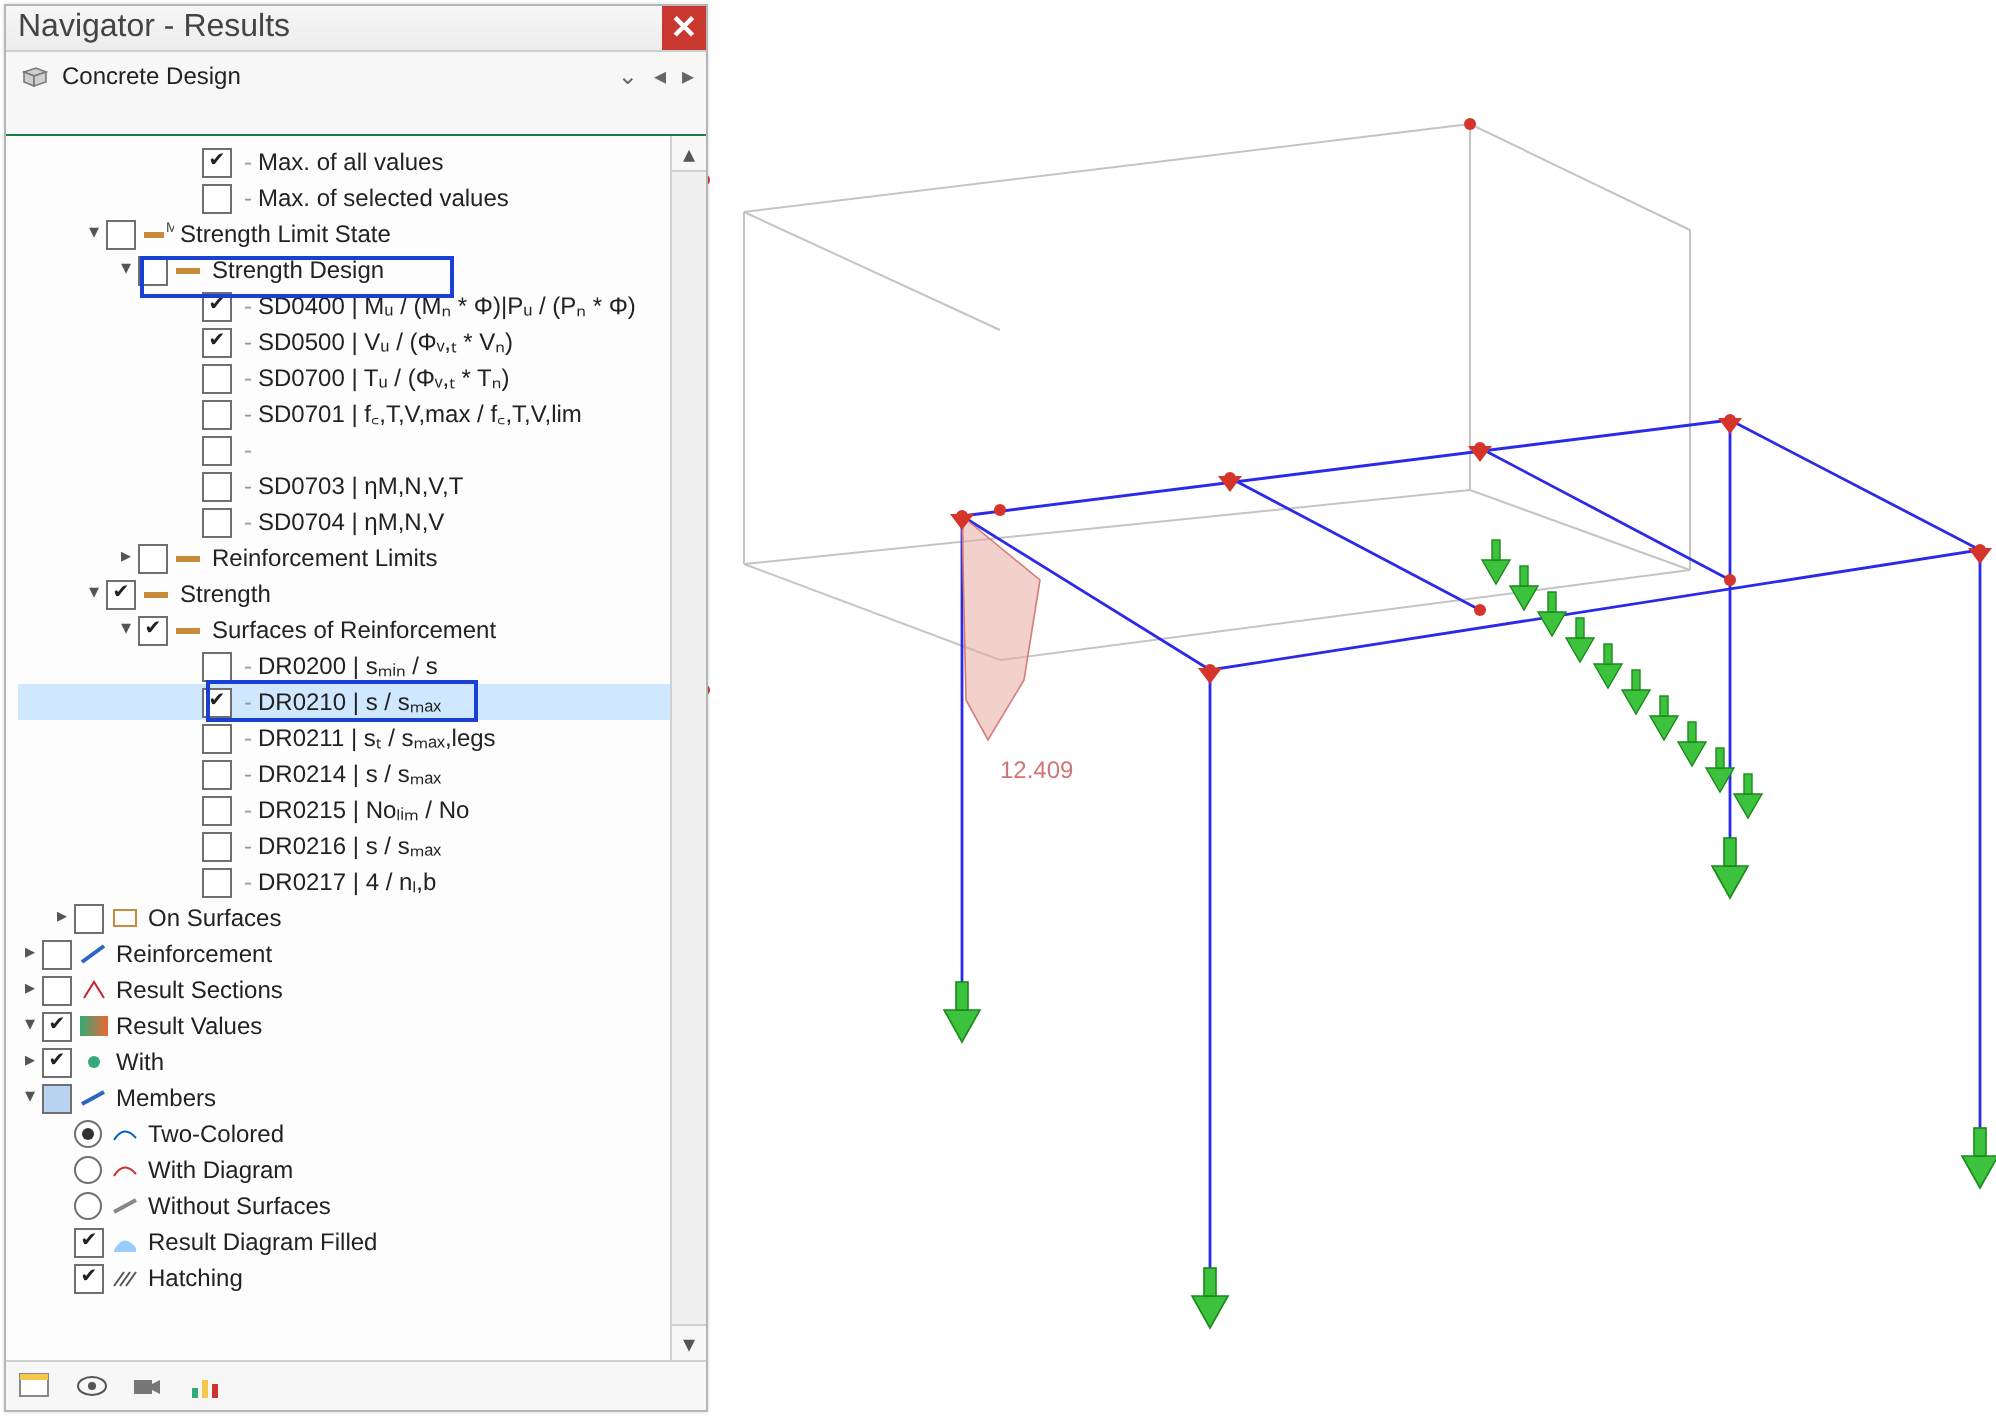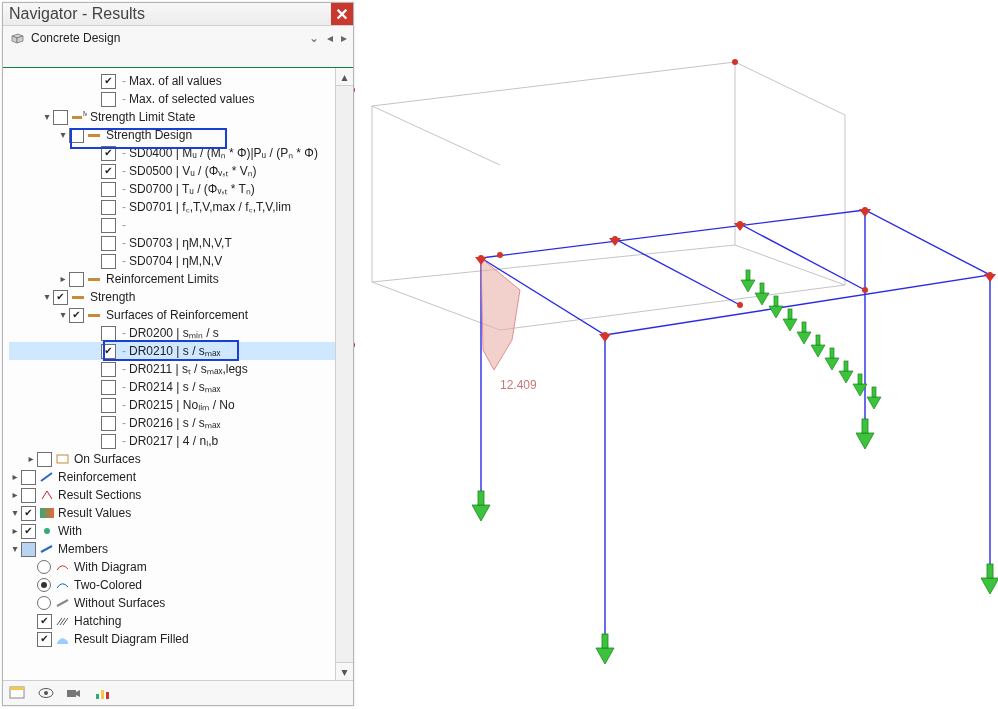--- a/index.html
+++ b/index.html
@@ -500,75 +500,75 @@
                 <svg viewBox="0 0 16 14">
                   <line x1="2" y1="10" x2="13" y2="4" stroke="#2a66c4" stroke-width="2"></line>
                 </svg>
               </span>
               <span class="label">Members</span>
             </div>
 
           <div class="row">
               <span class="sp"></span>
               <span class="caret empty">▾</span>
+              <span class="rb checked"></span>
+              <span class="ic">
+                <svg viewBox="0 0 16 14">
+                  <path d="M2 10 Q7 2 13 9" fill="none" stroke="#06c"></path>
+                </svg>
+              </span>
+              <span class="label">Two-Colored</span>
+            </div>
+          <div class="row">
+              <span class="sp"></span>
+              <span class="caret empty">▾</span>
               <span class="rb"></span>
               <span class="ic">
                 <svg viewBox="0 0 16 14">
                   <path d="M2 10 Q7 2 13 9" fill="none" stroke="#c33"></path>
                 </svg>
               </span>
               <span class="label">With Diagram</span>
             </div>
           <div class="row">
               <span class="sp"></span>
               <span class="caret empty">▾</span>
-              <span class="rb checked"></span>
-              <span class="ic">
-                <svg viewBox="0 0 16 14">
-                  <path d="M2 10 Q7 2 13 9" fill="none" stroke="#06c"></path>
-                </svg>
-              </span>
-              <span class="label">Two-Colored</span>
-            </div>
-          <div class="row">
-              <span class="sp"></span>
-              <span class="caret empty">▾</span>
               <span class="rb"></span>
               <span class="ic">
                 <svg viewBox="0 0 16 14">
                   <line x1="2" y1="10" x2="13" y2="4" stroke="#888" stroke-width="2"></line>
                 </svg>
               </span>
               <span class="label">Without Surfaces</span>
+            </div>
+          <div class="row">
+              <span class="sp"></span>
+              <span class="caret empty">▾</span>
+              <span class="cb checked"></span>
+              <span class="ic">
+                <svg viewBox="0 0 16 14">
+                  <path d="M2 11 Q7 2 13 10 L13 12 L2 12 Z" fill="#9cf"></path>
+                </svg>
+              </span>
+              <span class="label">Result Diagram Filled</span>
             </div>
           <div class="row">
               <span class="sp"></span>
               <span class="caret empty">▾</span>
               <span class="cb checked"></span>
               <span class="ic">
                 <svg viewBox="0 0 16 14">
                   <g stroke="#555">
                     <line x1="2" y1="11" x2="7" y2="4"></line>
                     <line x1="5" y1="11" x2="10" y2="4"></line>
                     <line x1="8" y1="11" x2="13" y2="4"></line>
                   </g>
                 </svg>
               </span>
               <span class="label">Hatching</span>
-            </div>
-          <div class="row">
-              <span class="sp"></span>
-              <span class="caret empty">▾</span>
-              <span class="cb checked"></span>
-              <span class="ic">
-                <svg viewBox="0 0 16 14">
-                  <path d="M2 11 Q7 2 13 10 L13 12 L2 12 Z" fill="#9cf"></path>
-                </svg>
-              </span>
-              <span class="label">Result Diagram Filled</span>
             </div>
 
         </div>
       </div>
       <div class="scrollbar">
         <div class="sb-btn">▴</div>
         <div class="sb-track"></div>
         <div class="sb-btn bottom">▾</div>
       </div>
     </div>

